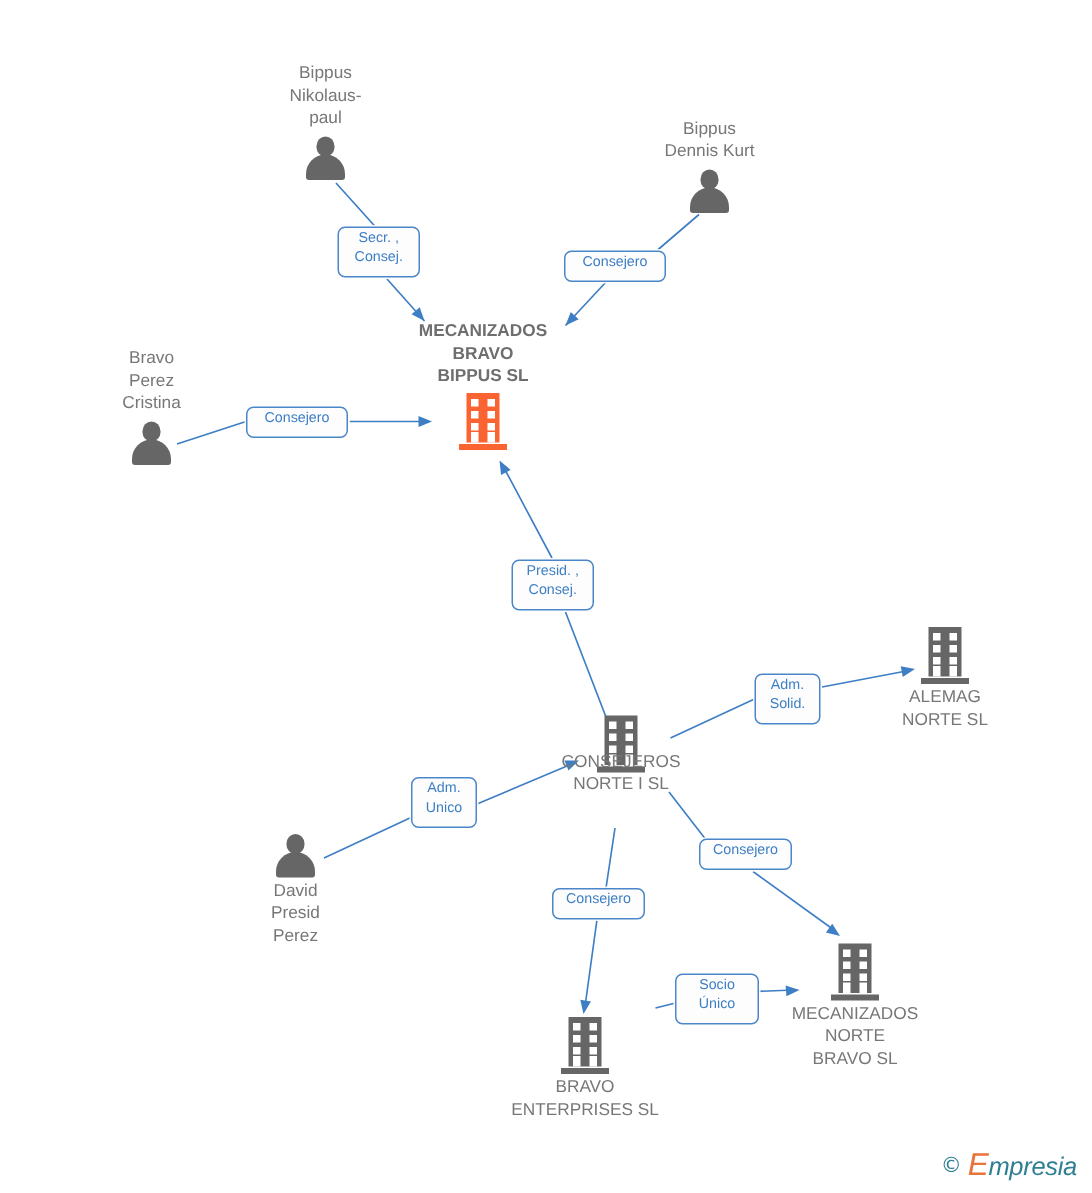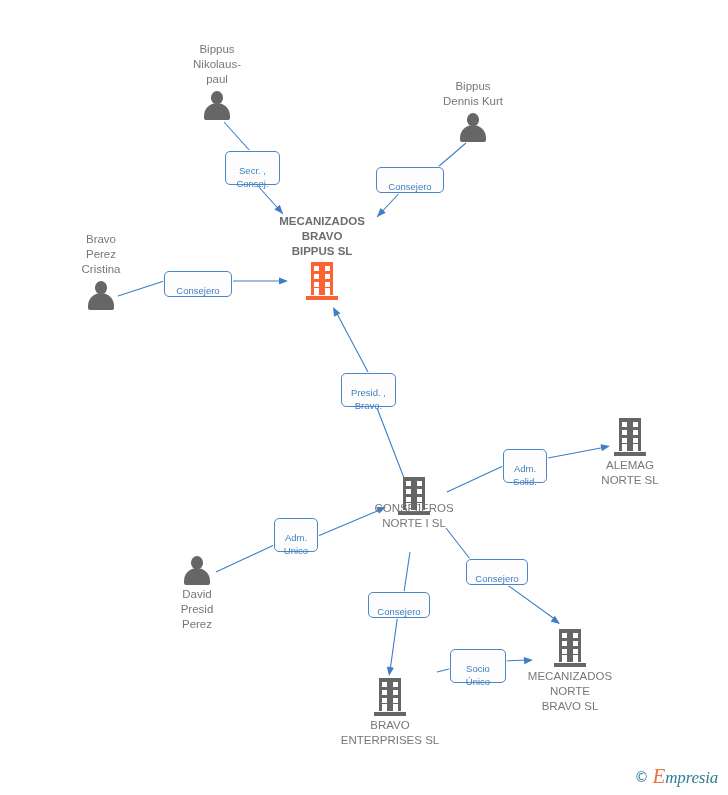--- a/index.html
+++ b/index.html
@@ -74,37 +74,37 @@
   
   .chip{
     position:absolute;
     border:1px solid #4a86c8;
     border-radius:5px;
     background:#fdfdfd;
     color:#3d7ec4;
     font-size:9.5px;
     line-height:13px;
     text-align:center;
-    padding:12px 5px;
+    padding:0 5px;
     white-space:pre-line;
     box-sizing:border-box;
     box-shadow:0 0 0 1px rgba(255,255,255,0.9);
   }
 
   
   .watermark{
     position:absolute;right:10px;bottom:6px;
     display:flex;align-items:center;gap:4px;
     font-size:17px;
   }
   .watermark .copy{
     color:#2f7f93;font-size:14px;font-family:"DejaVu Sans",sans-serif;
   }
   .watermark .brand{
-    font-family:Liberation Serif, serif;
+    font-family:Liberation Sans, sans-serif;
     font-style:italic;
     font-size:17px;
     color:#2f7f93;
     letter-spacing:-0.2px;
   }
   .watermark .brand .cap{
     color:#e8743b;font-size:21px;
   }
 </style>
 </head>
@@ -130,21 +130,21 @@
       <polygon points="0,0 -9,-3.6 -9,3.6" fill="#3d7ec4" transform="translate(560,624) rotate(36)"></polygon>
       <path d="M 437 672 L 461 666 M 503 661 L 529 660" stroke="#3d7ec4" stroke-width="1.1" fill="none"></path>
       <polygon points="0,0 -9,-3.6 -9,3.6" fill="#3d7ec4" transform="translate(533,660) rotate(356)"></polygon>
     </svg>
 
 <div class="chip" style="left: 225px; top: 151px; width: 55px; height: 34px;">Secr. ,
 Consej.</div>
     <div class="chip" style="left: 376px; top: 167px; width: 68px; height: 21px;">Consejero</div>
     <div class="chip" style="left: 164px; top: 271px; width: 68px; height: 21px;">Consejero</div>
     <div class="chip" style="left: 341px; top: 373px; width: 55px; height: 34px;">Presid. ,
-Bravo.</div>
+Consej.</div>
     <div class="chip" style="left: 503px; top: 449px; width: 44px; height: 34px;">Adm.
 Solid.</div>
     <div class="chip" style="left: 274px; top: 518px; width: 44px; height: 34px;">Adm.
 Unico</div>
     <div class="chip" style="left: 368px; top: 592px; width: 62px; height: 21px;">Consejero</div>
     <div class="chip" style="left: 466px; top: 559px; width: 62px; height: 21px;">Consejero</div>
     <div class="chip" style="left: 450px; top: 649px; width: 56px; height: 34px;">Socio
 Único</div>
     <div class="node" style="left: 202px; top: 90px; width: 30px; height: 30px;">
       <div class="person-icon">

